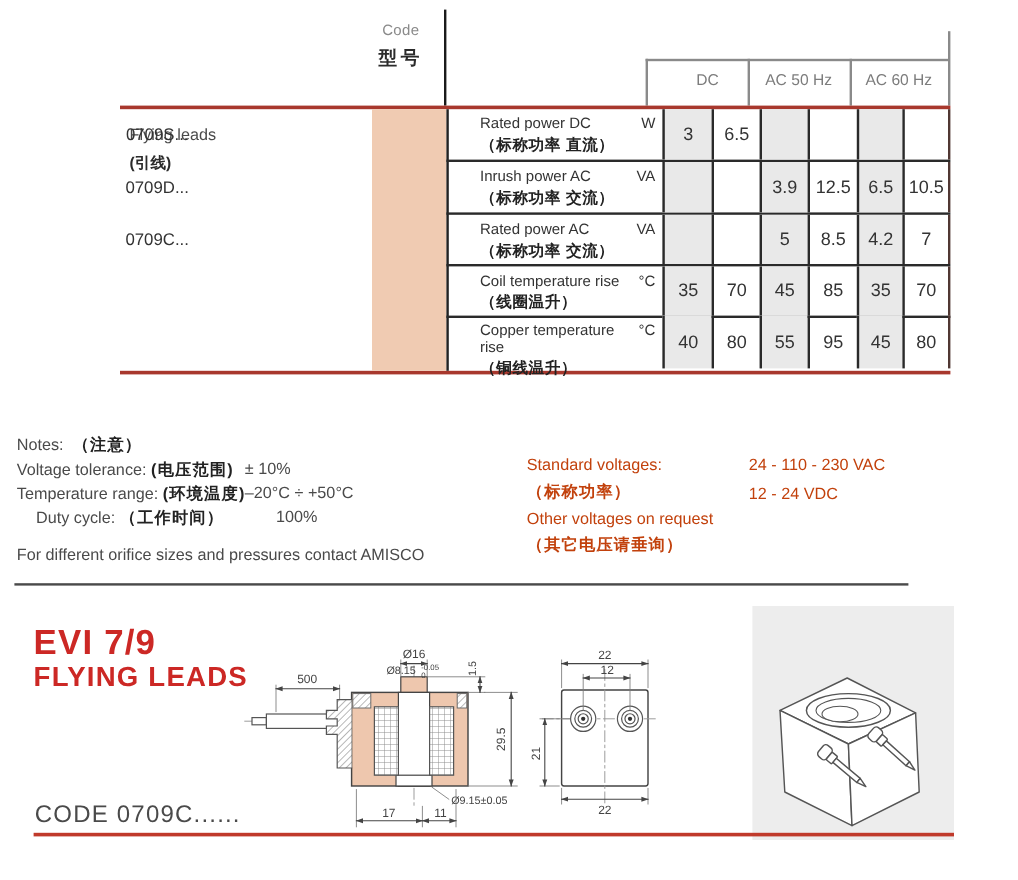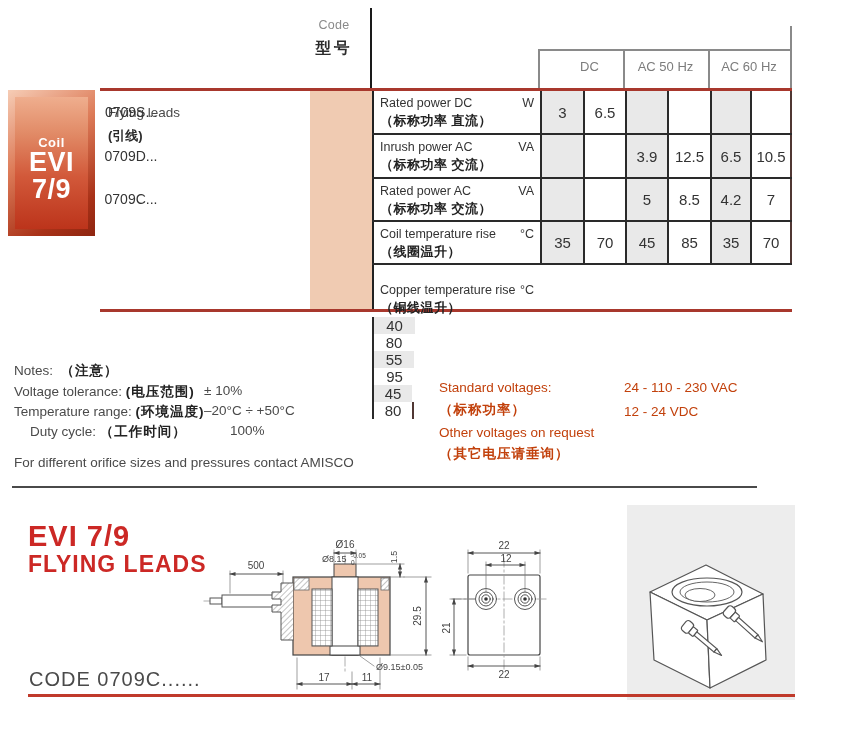--- a/index.html
+++ b/index.html
@@ -32,21 +32,21 @@
   .badge-l3 { color:#fff; font-weight:bold; font-size:27px; line-height:1.0; letter-spacing:.5px; }
   
   .twrap { position:absolute; left:100px; top:88px; width:692px; height:224px;
     border-top:3px solid #a8382d; border-bottom:3px solid #a8382d; }
   .flying { position:absolute; left:8px; top:14px; }
   .flying-en { font-size:13.5px; color:#4a4a4a; }
   .flying-zh { font-size:13px; color:#2b2b2b; font-weight:bold; margin-top:7px; }
   .code-strip { position:absolute; left:210px; top:0; bottom:0; width:62px; background:#f0cbb2; }
   .code-item { position:absolute; left:0; width:62px; text-align:center; font-size:14px; color:#333; }
   .tvline { position:absolute; left:272px; top:0; bottom:0; width:2px; background:#222; }
-  .trow { position:absolute; left:272px; width:420px; display:flex; border-bottom:2px solid #2a2a2a; }
+  .trow { position:absolute; left:272px; width:420px; display:flex; border-bottom:2px solid #2a2a2a;padding-left:20px; }
   .trow.last { border-bottom:none; }
   .tlabel { width:168px; padding:5px 6px 0 8px; position:relative; }
   .tlabel-en { font-size:12.5px; color:#333; display:flex; justify-content:space-between; }
   .tlabel-en .unit { margin-left:4px; }
   .tlabel-zh { font-size:13px; color:#222; font-weight:bold; margin-top:2px; letter-spacing:.5px; }
   .tcell { border-left:2px solid #2a2a2a; display:flex; align-items:center; justify-content:center;
     font-size:15px; color:#333; }
   .tcell.shade { background:#e9e9e9; }
   .tcell.c0 { width:43px; } .tcell.c1 { width:42px; } .tcell.c2 { width:42px; }
   .tcell.c3 { width:43px; } .tcell.c4 { width:40px; } .tcell.c5 { width:42px; border-right:2px solid #503733; }
@@ -78,27 +78,20 @@
   <div class="hdr-divider"></div>
   <div class="sub-line"></div>
   <div class="sub-col" style="left:538px; width:85px;padding-left:18px;">DC</div>
   <div class="sub-col" style="left:623px; width:85px;">AC 50 Hz</div>
   <div class="sub-col" style="left:708px; width:82px;">AC 60 Hz</div>
   <div class="sub-v" style="left:538px; top:49px; height:39px;"></div>
   <div class="sub-v" style="left:623px; top:49px; height:39px;"></div>
   <div class="sub-v" style="left:708px; top:49px; height:39px;"></div>
   <div class="sub-v" style="left:790px; top:26px; height:62px;"></div>
 
-  <div class="badge">
-    <div class="badge-inner">
-      <div class="badge-l1">Coil</div>
-      <div class="badge-l2">EVI</div>
-      <div class="badge-l3">7/9</div>
-    </div>
-  </div>
 
   <div class="twrap">
     <div class="flying">
       <div class="flying-en">Flying leads</div>
       <div class="flying-zh">(引线)</div>
     </div>
     <div class="code-strip"></div>
     <div class="code-item" style="top:13px;">0709S...</div>
     <div class="code-item" style="top:57px;">0709D...</div>
     <div class="code-item" style="top:100px;">0709C...</div>
@@ -161,21 +154,21 @@
         <div class="tlabel-zh">（线圈温升）</div>
       </div>
       <div class="tcell c0 shade">35</div>
       <div class="tcell c1">70</div>
       <div class="tcell c2 shade">45</div>
       <div class="tcell c3">85</div>
       <div class="tcell c4 shade">35</div>
       <div class="tcell c5">70</div>
     </div>
 
-    <div class="trow last" style="top:187px; height:44px;flex-direction:column;">
+    <div class="trow last" style="top:172px; height:44px;">
       <div class="tlabel">
         <div class="tlabel-en">
             <span>Copper temperature rise</span>
             <span class="unit">°C</span>
           </div>
         <div class="tlabel-zh">（铜线温升）</div>
       </div>
       <div class="tcell c0 shade">40</div>
       <div class="tcell c1">80</div>
       <div class="tcell c2 shade">55</div>

